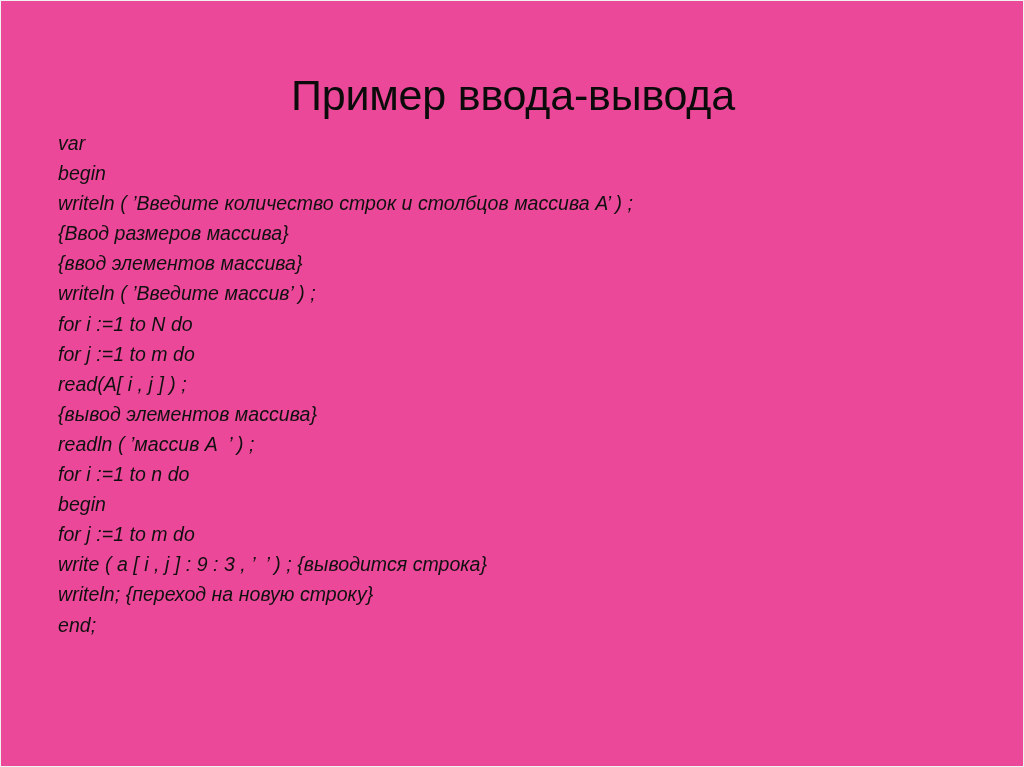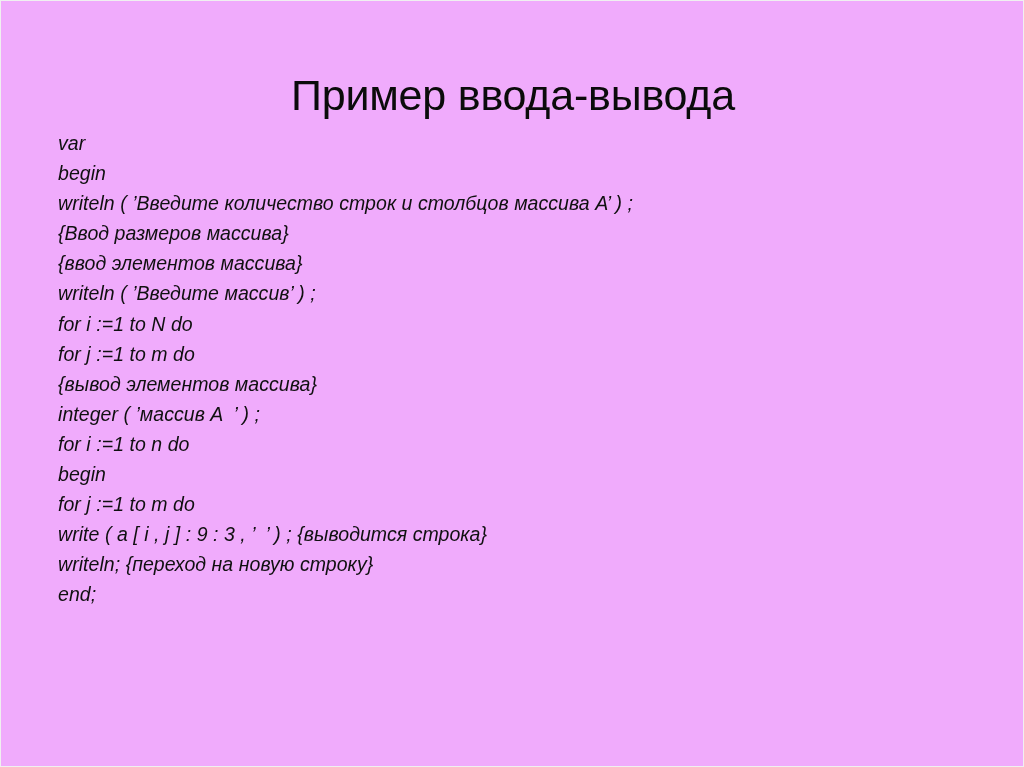--- a/index.html
+++ b/index.html
@@ -10,21 +10,21 @@
   }
   body {
     font-family: "Liberation Sans", "DejaVu Sans", sans-serif;
     color: #0d0d0d;
     -webkit-font-smoothing: antialiased;
   }
   .slide {
     position: relative;
     width: 1024px;
     height: 767px;
-    background: #f0abfc;
+    background: #ec4899;
     box-sizing: border-box;
     border: 1px solid #f0f0f0;
     overflow: hidden;
   }
   .slide-title {
     position: absolute;
     left: 0;
     top: 38px;
     width: 1024px;
     text-align: center;
@@ -63,22 +63,23 @@
 
   <div class="code-block">
     <div class="code-line">var</div>
     <div class="code-line">begin</div>
     <div class="code-line">writeln ( ’Введите количество строк и столбцов массива А’ ) ;</div>
     <div class="code-line">{Ввод размеров массива}</div>
     <div class="code-line">{ввод элементов массива}</div>
     <div class="code-line">writeln ( ’Введите массив’ ) ;</div>
     <div class="code-line">for i :=1 to N do</div>
     <div class="code-line">for j :=1 to m do</div>
+    <div class="code-line">read(A[ i , j ] ) ;</div>
     <div class="code-line">{вывод элементов массива}</div>
-    <div class="code-line">integer ( ’массив A  ’ ) ;</div>
+    <div class="code-line">readln ( ’массив A  ’ ) ;</div>
     <div class="code-line">for i :=1 to n do</div>
     <div class="code-line">begin</div>
     <div class="code-line">for j :=1 to m do</div>
     <div class="code-line">write ( a [ i , j ] : 9 : 3 , ’  ’ ) ; {выводится строка}</div>
     <div class="code-line">writeln; {переход на новую строку}</div>
     <div class="code-line">end;</div>
   </div>
 
 </div>
 

